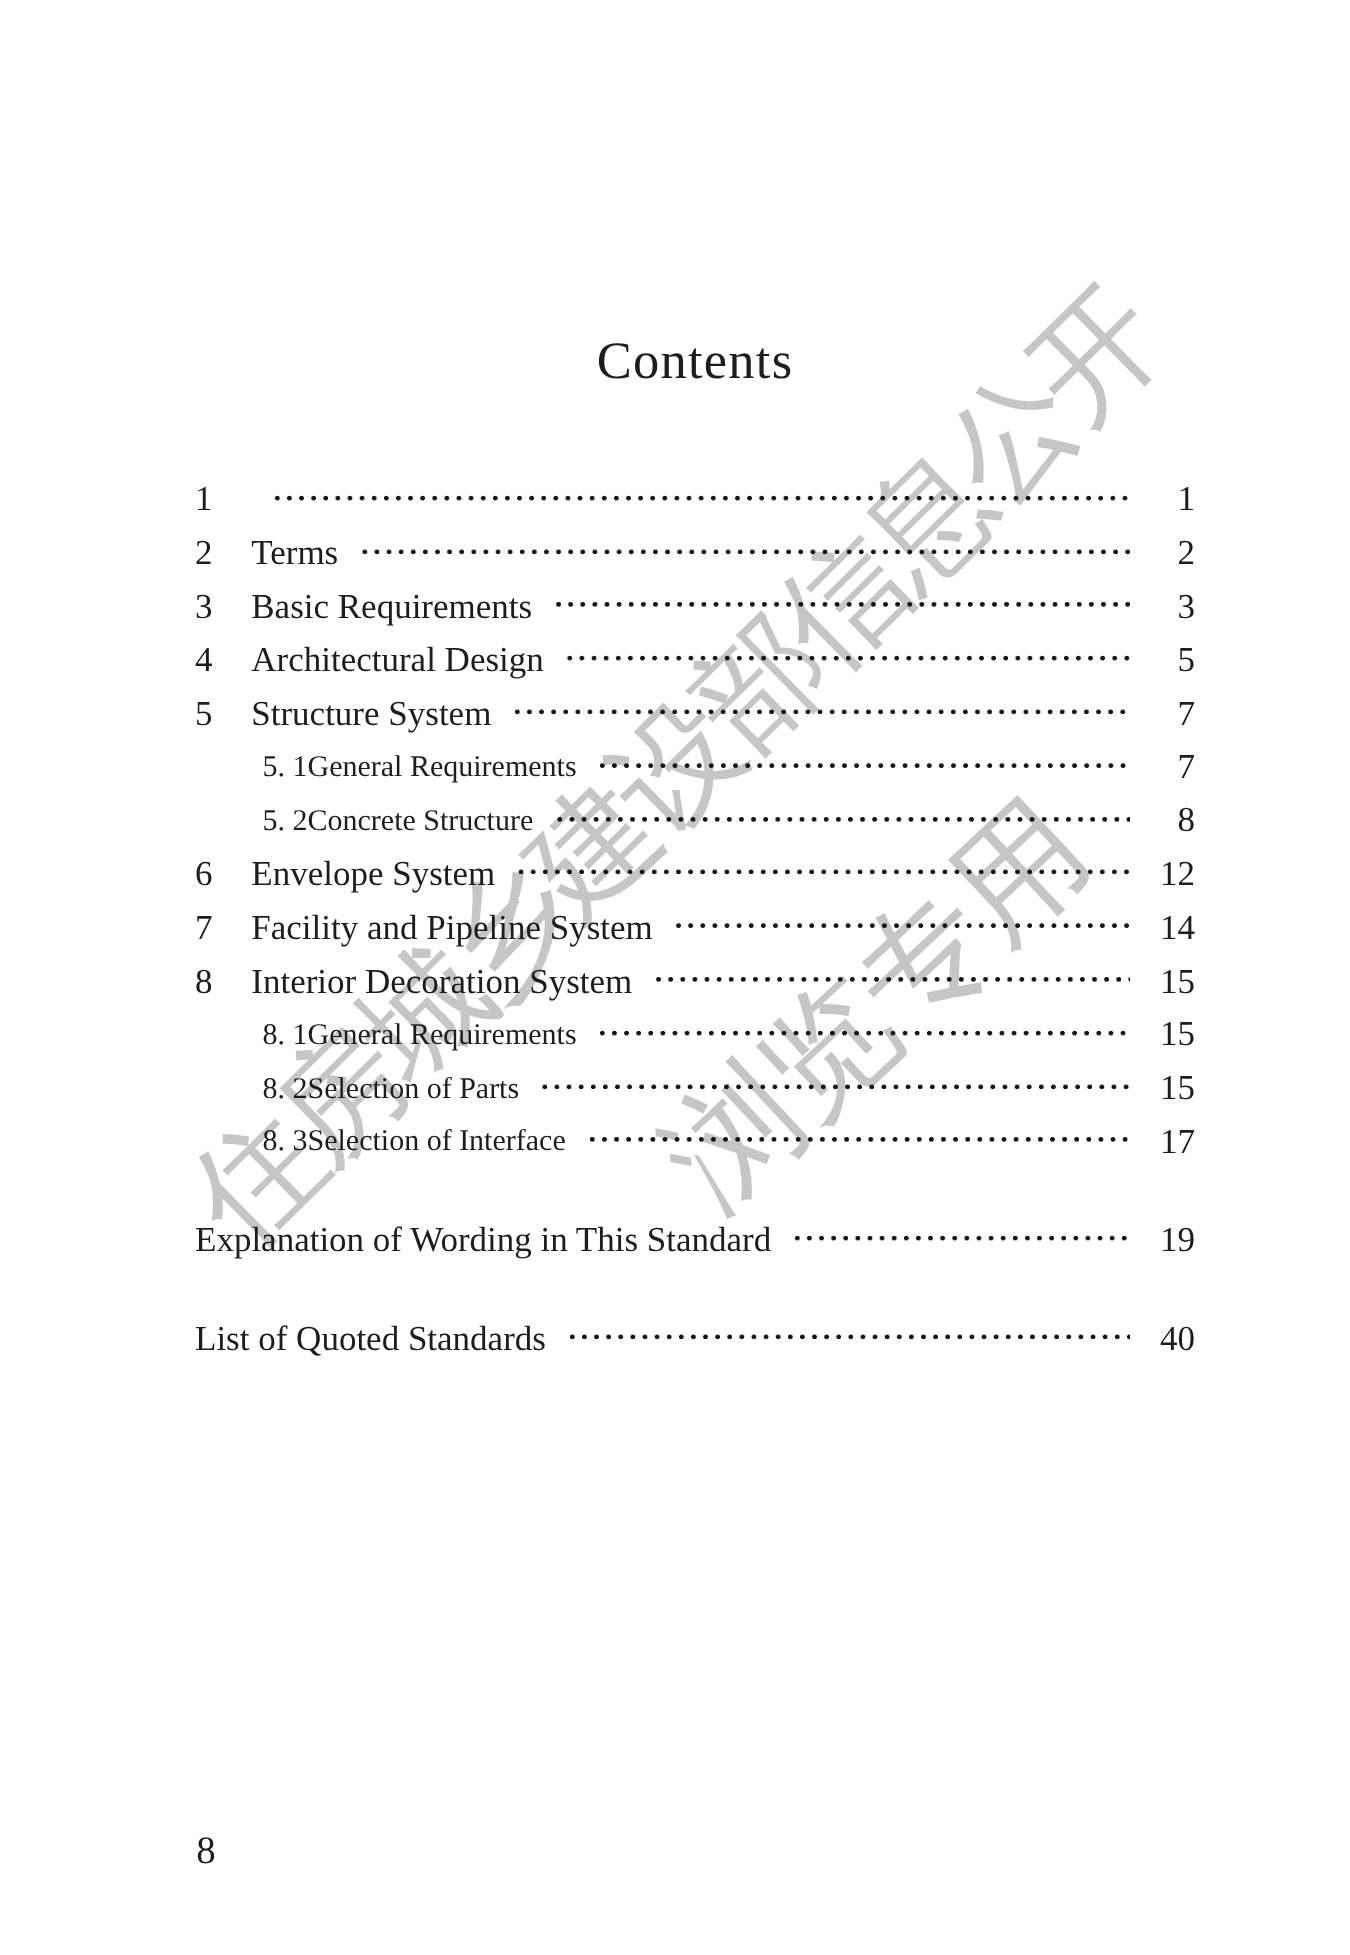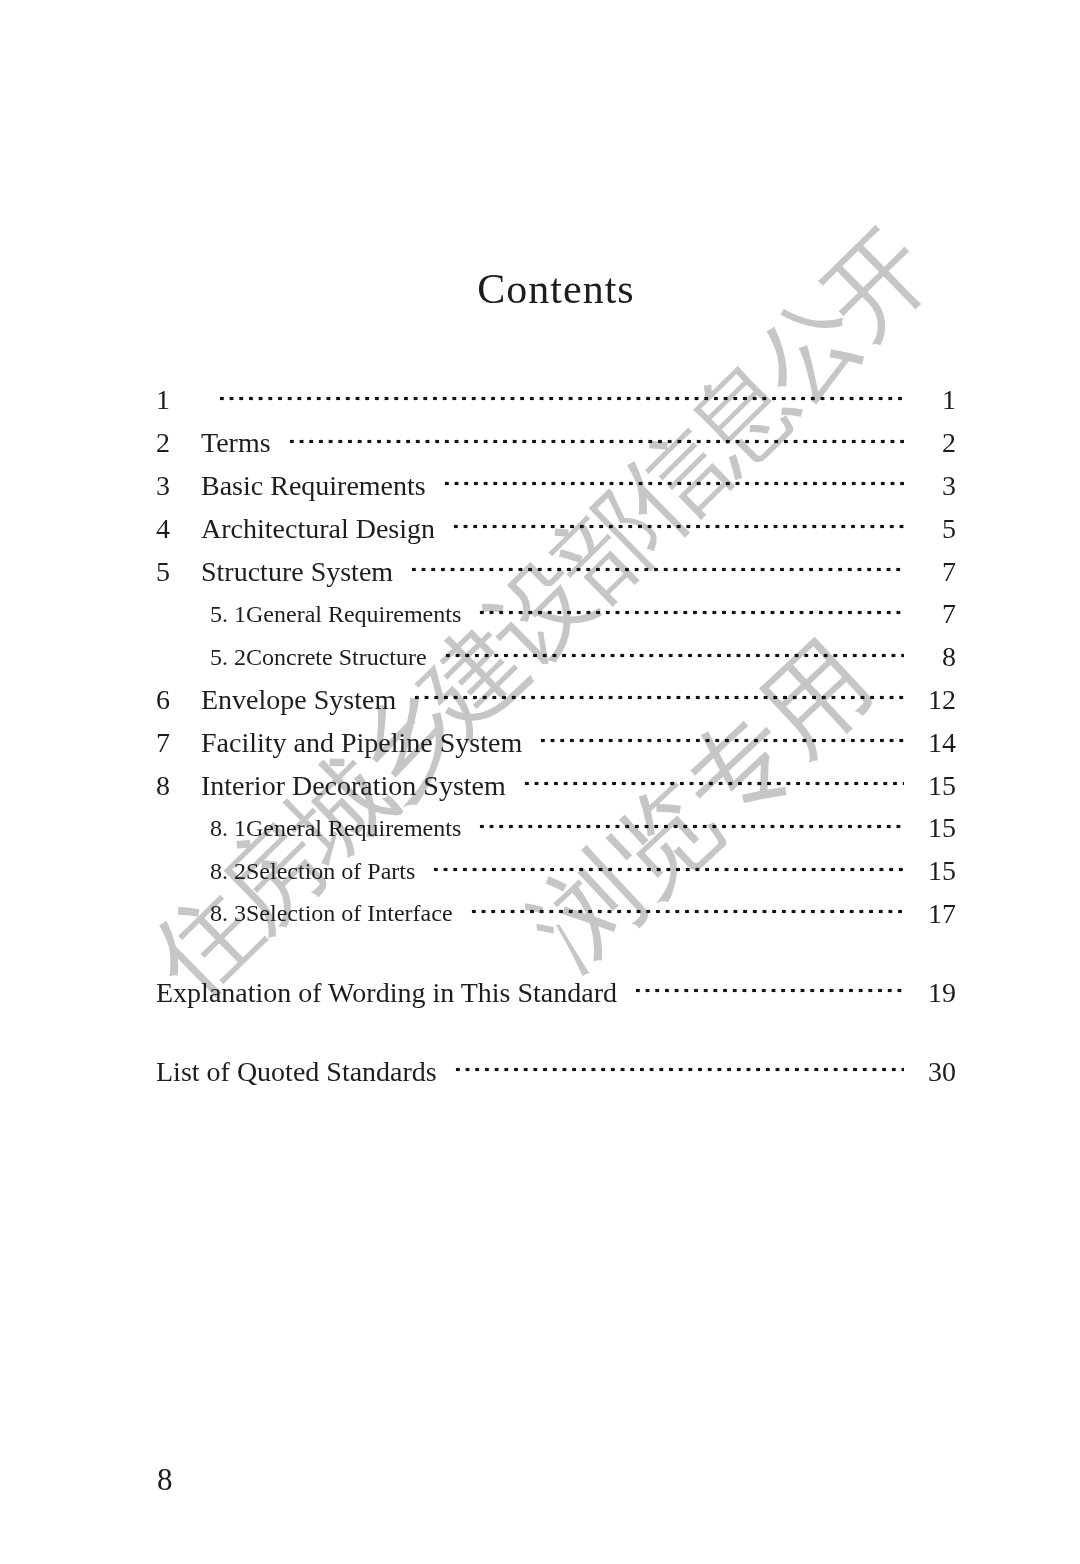--- a/index.html
+++ b/index.html
@@ -188,19 +188,19 @@
         <div class="toc-row level0">
 
     <span class="label">Explanation of Wording in This Standard</span>
     <span class="leader"></span>
     <span class="pageno">19</span>
   </div>
         <div class="toc-row level0">
 
     <span class="label">List of Quoted Standards</span>
     <span class="leader"></span>
-    <span class="pageno">30</span>
+    <span class="pageno">40</span>
   </div>
       </div>
   </div>
 
   <div class="folio">8</div>
 </div>
 
 </body></html>

